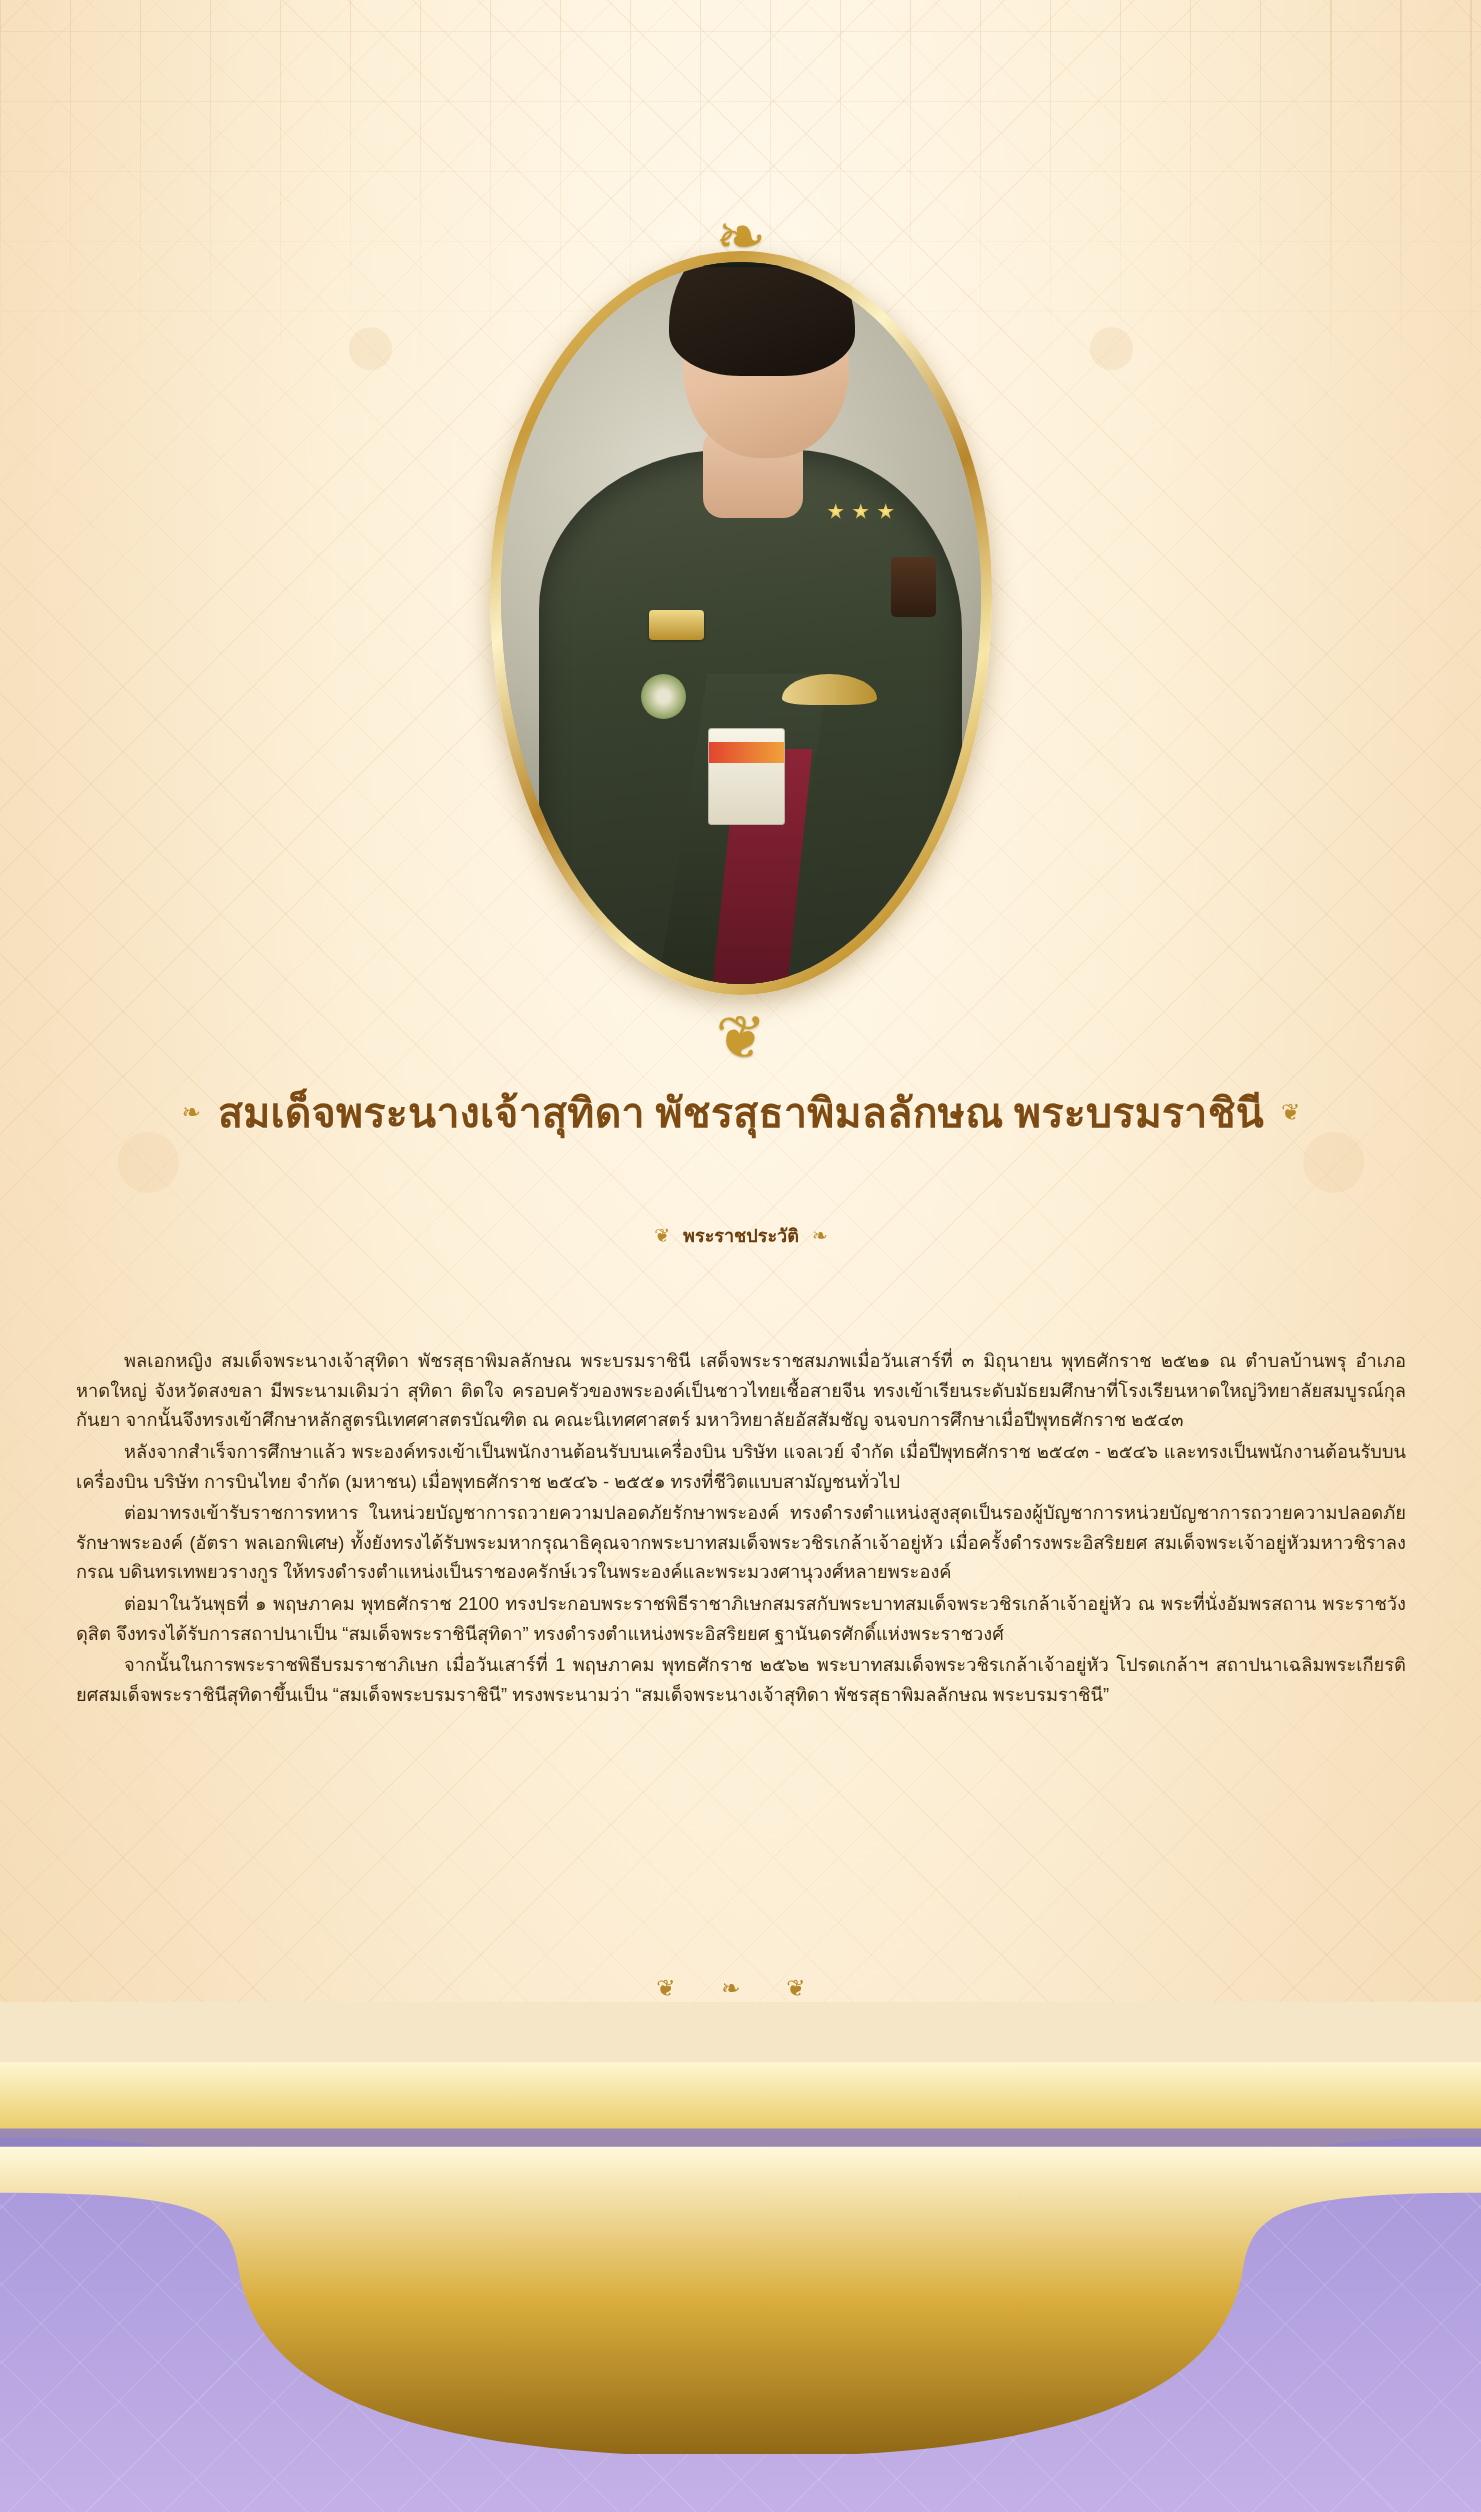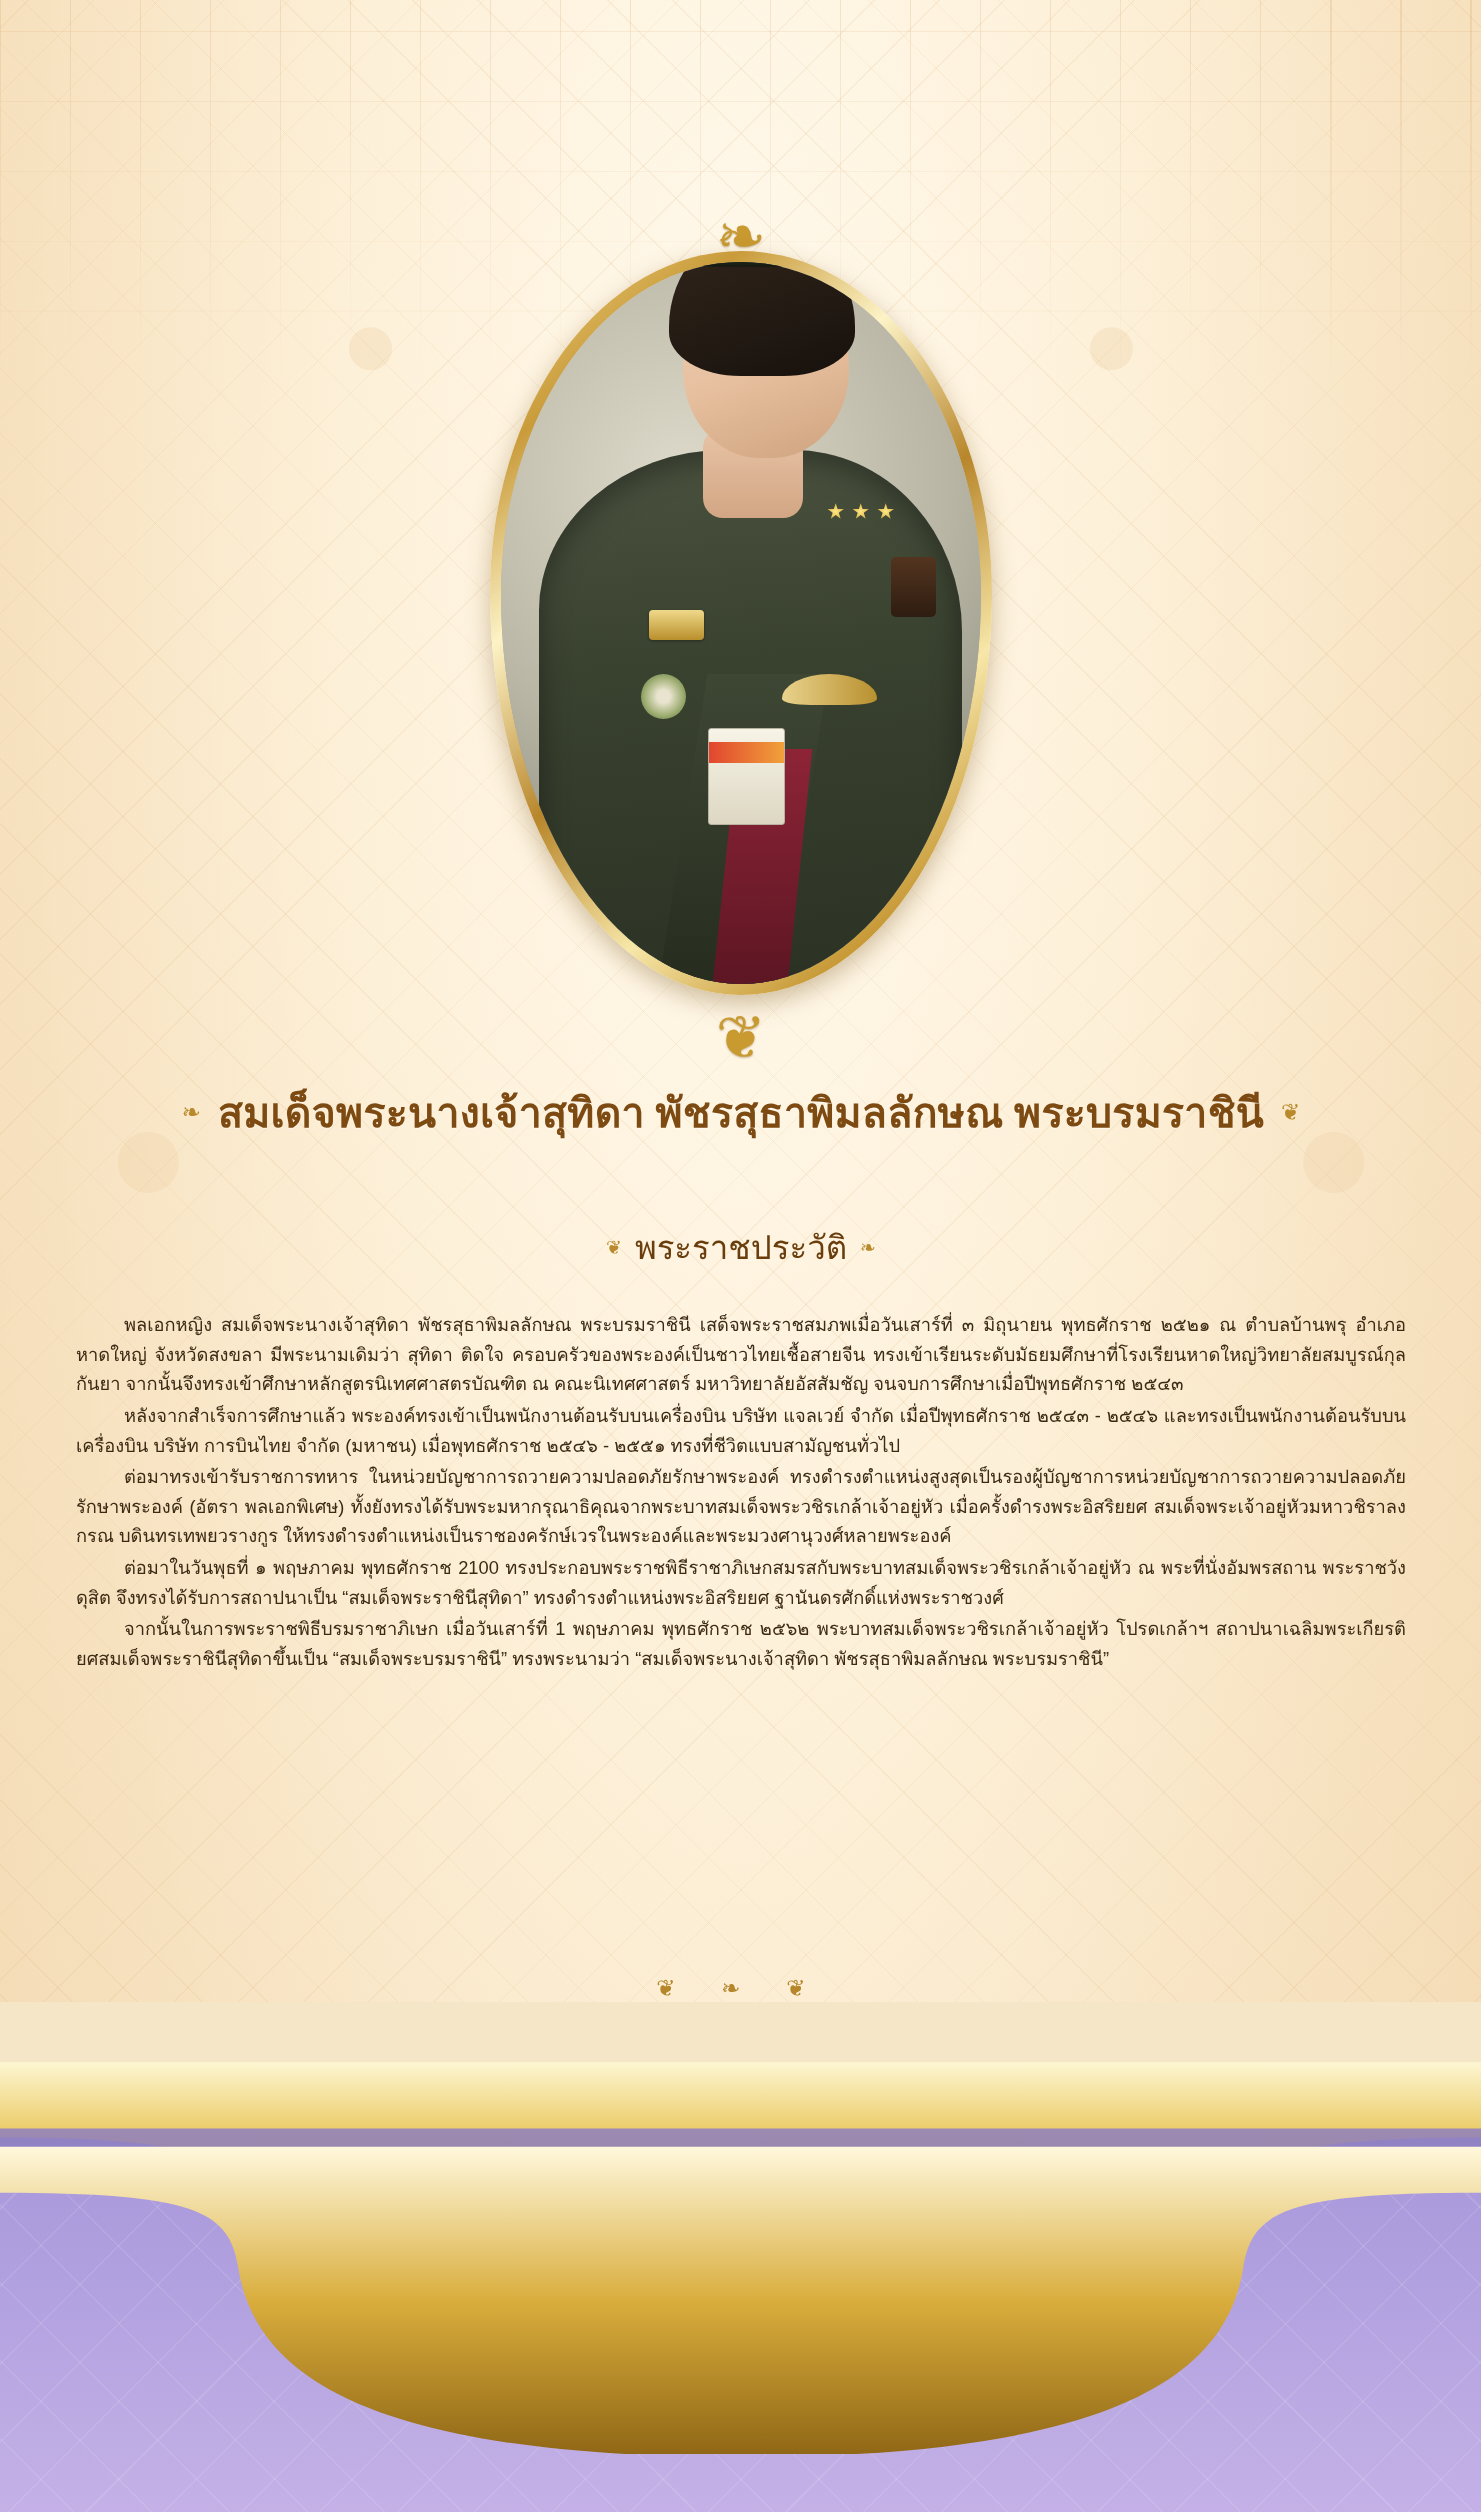--- a/index.html
+++ b/index.html
@@ -141,29 +141,29 @@
     white-space:nowrap;
   }
   .title-flourish{font-size:23px;color:#b98a2b;}
 
   
   .section-row{
     position:absolute;top:1221px;left:0;right:0;
     display:flex;align-items:center;justify-content:center;gap:13px;
   }
   .section-text{
-    font-size:33px;font-weight:normal;color:#6a3d0d;
+    font-size:18px;font-weight:bold;color:#6a3d0d;
   }
   .section-flourish{font-size:19px;color:#b98a2b;}
 
   
   .body{
     position:absolute;
     left:76px;right:76px;
-    top:1310px;
+    top:1346px;
     color:#3b2a14;
     font-size:18.3px;
     line-height:1.62;
     text-align:justify;
     font-family:"Liberation Sans", sans-serif;
   }
   .body p{margin:0 0 2px 0;text-indent:48px;}
 
   
   .divider{

